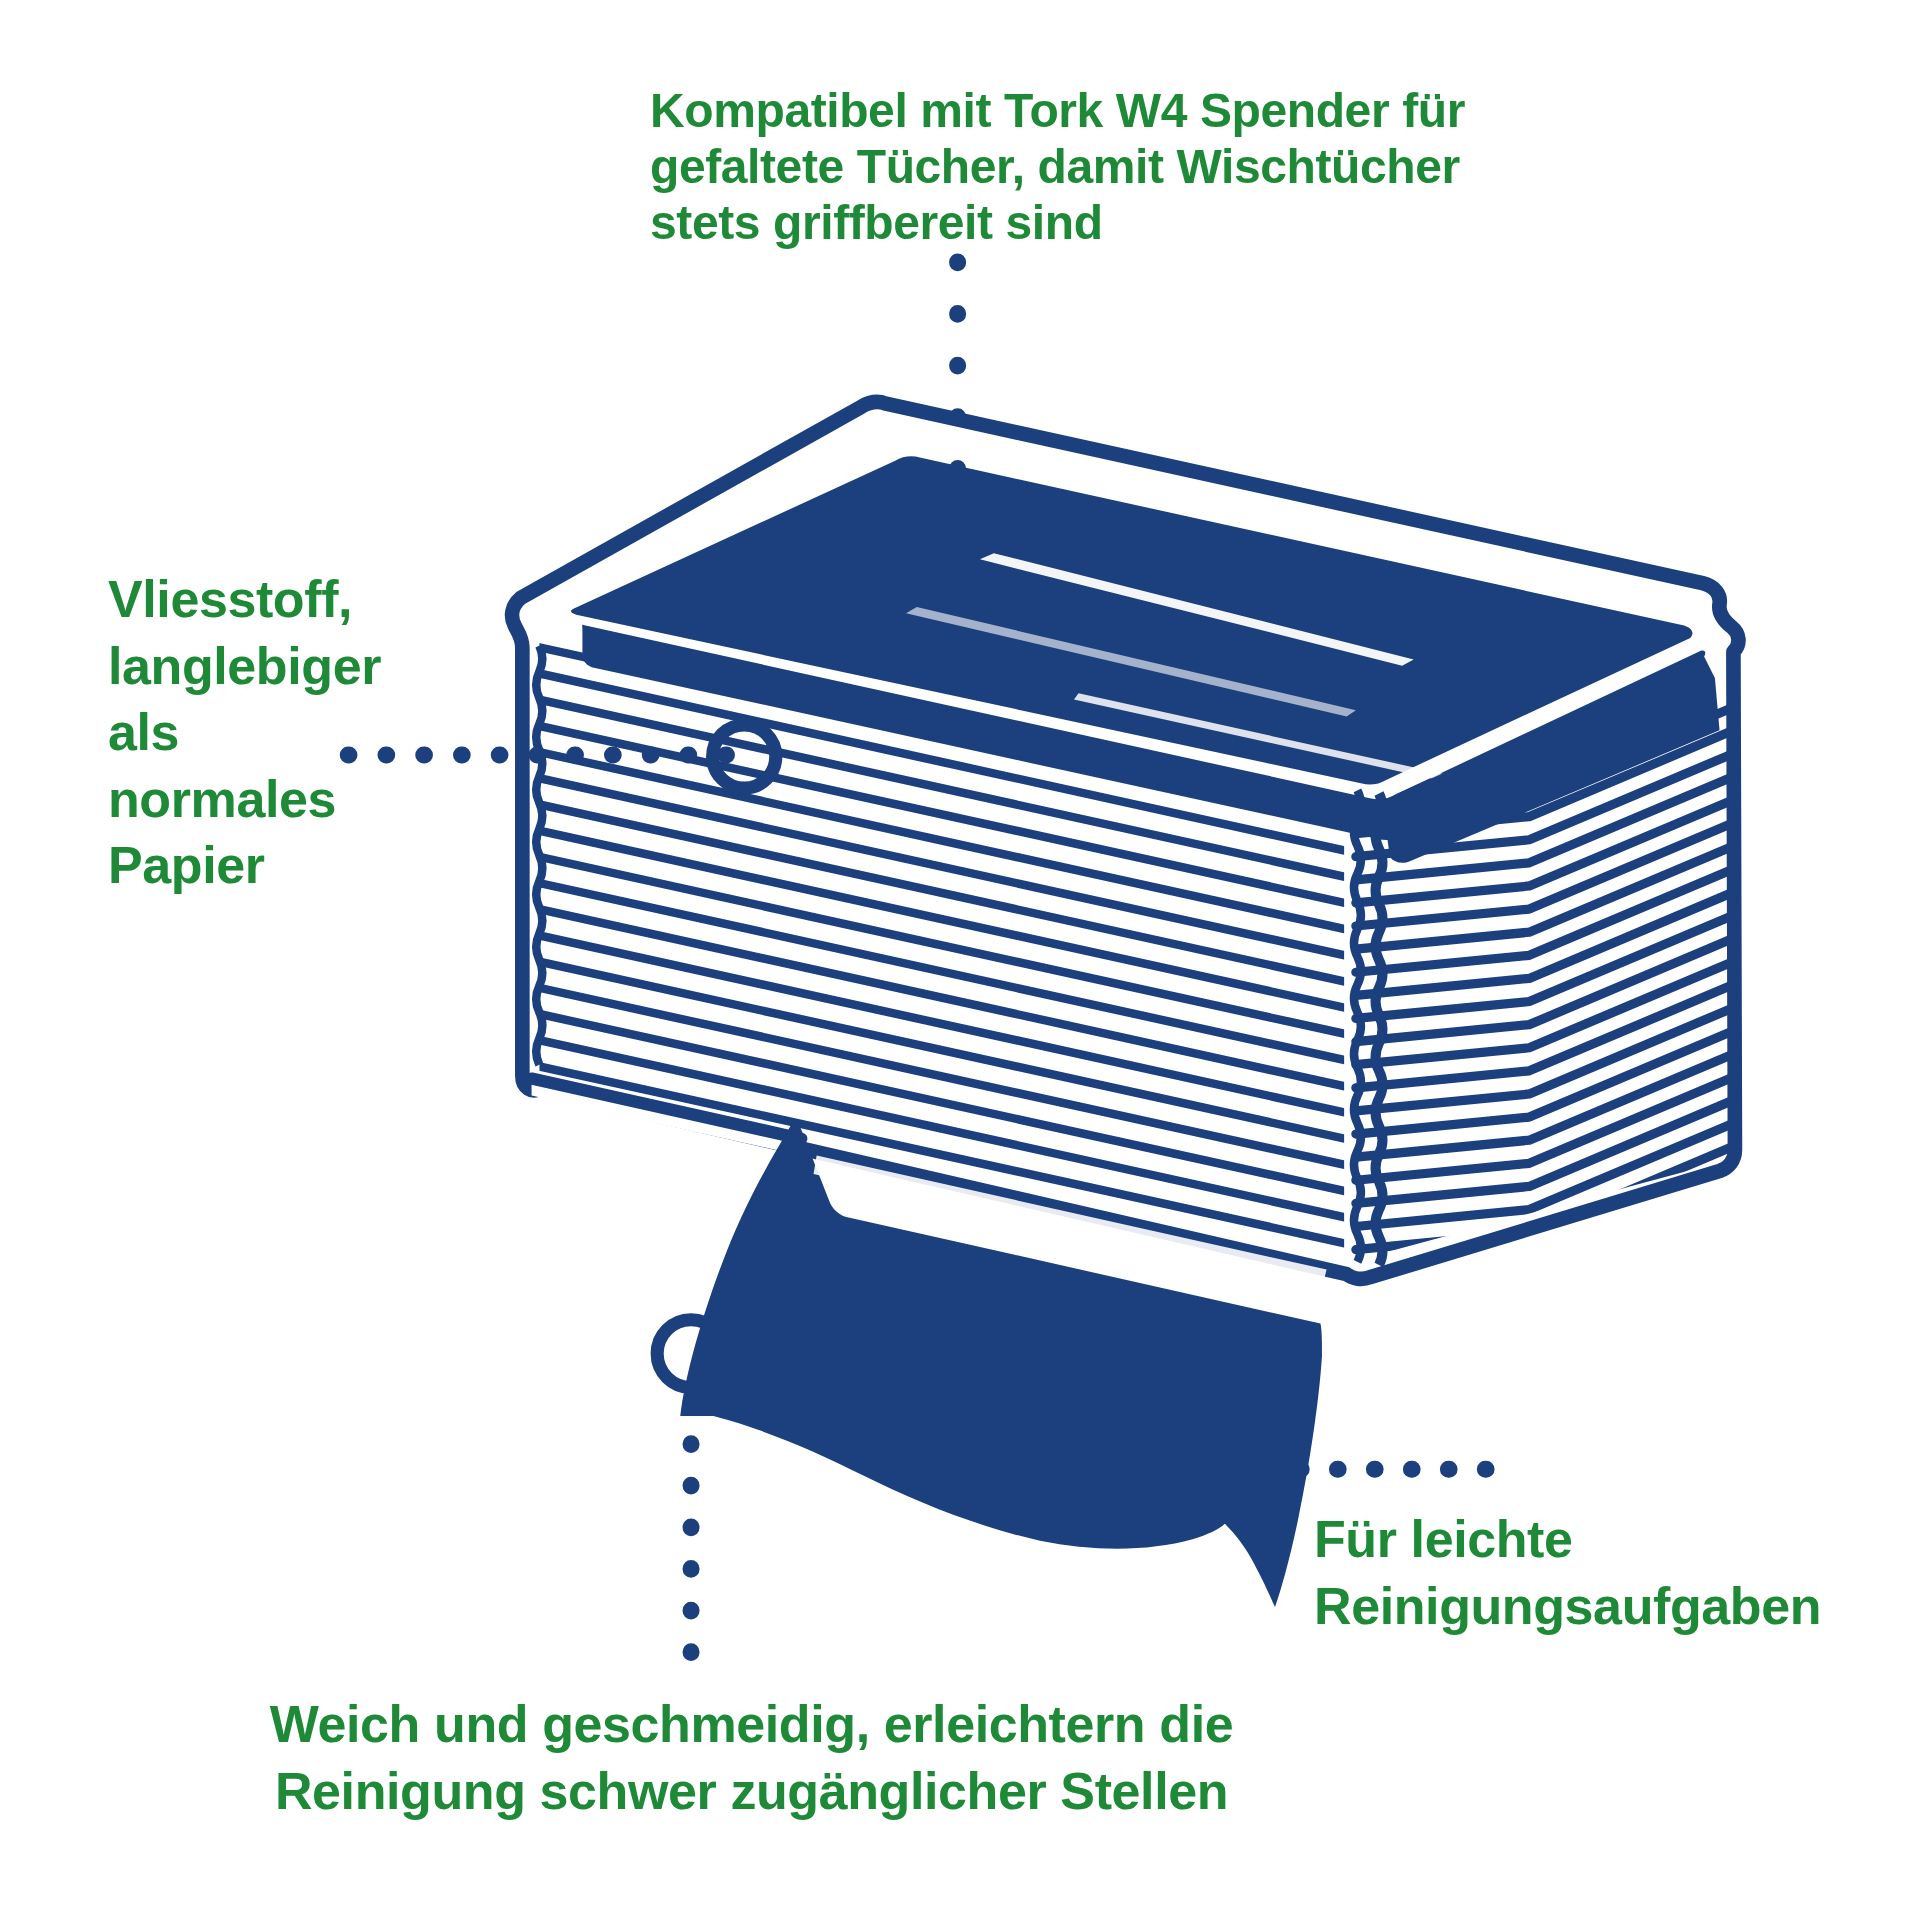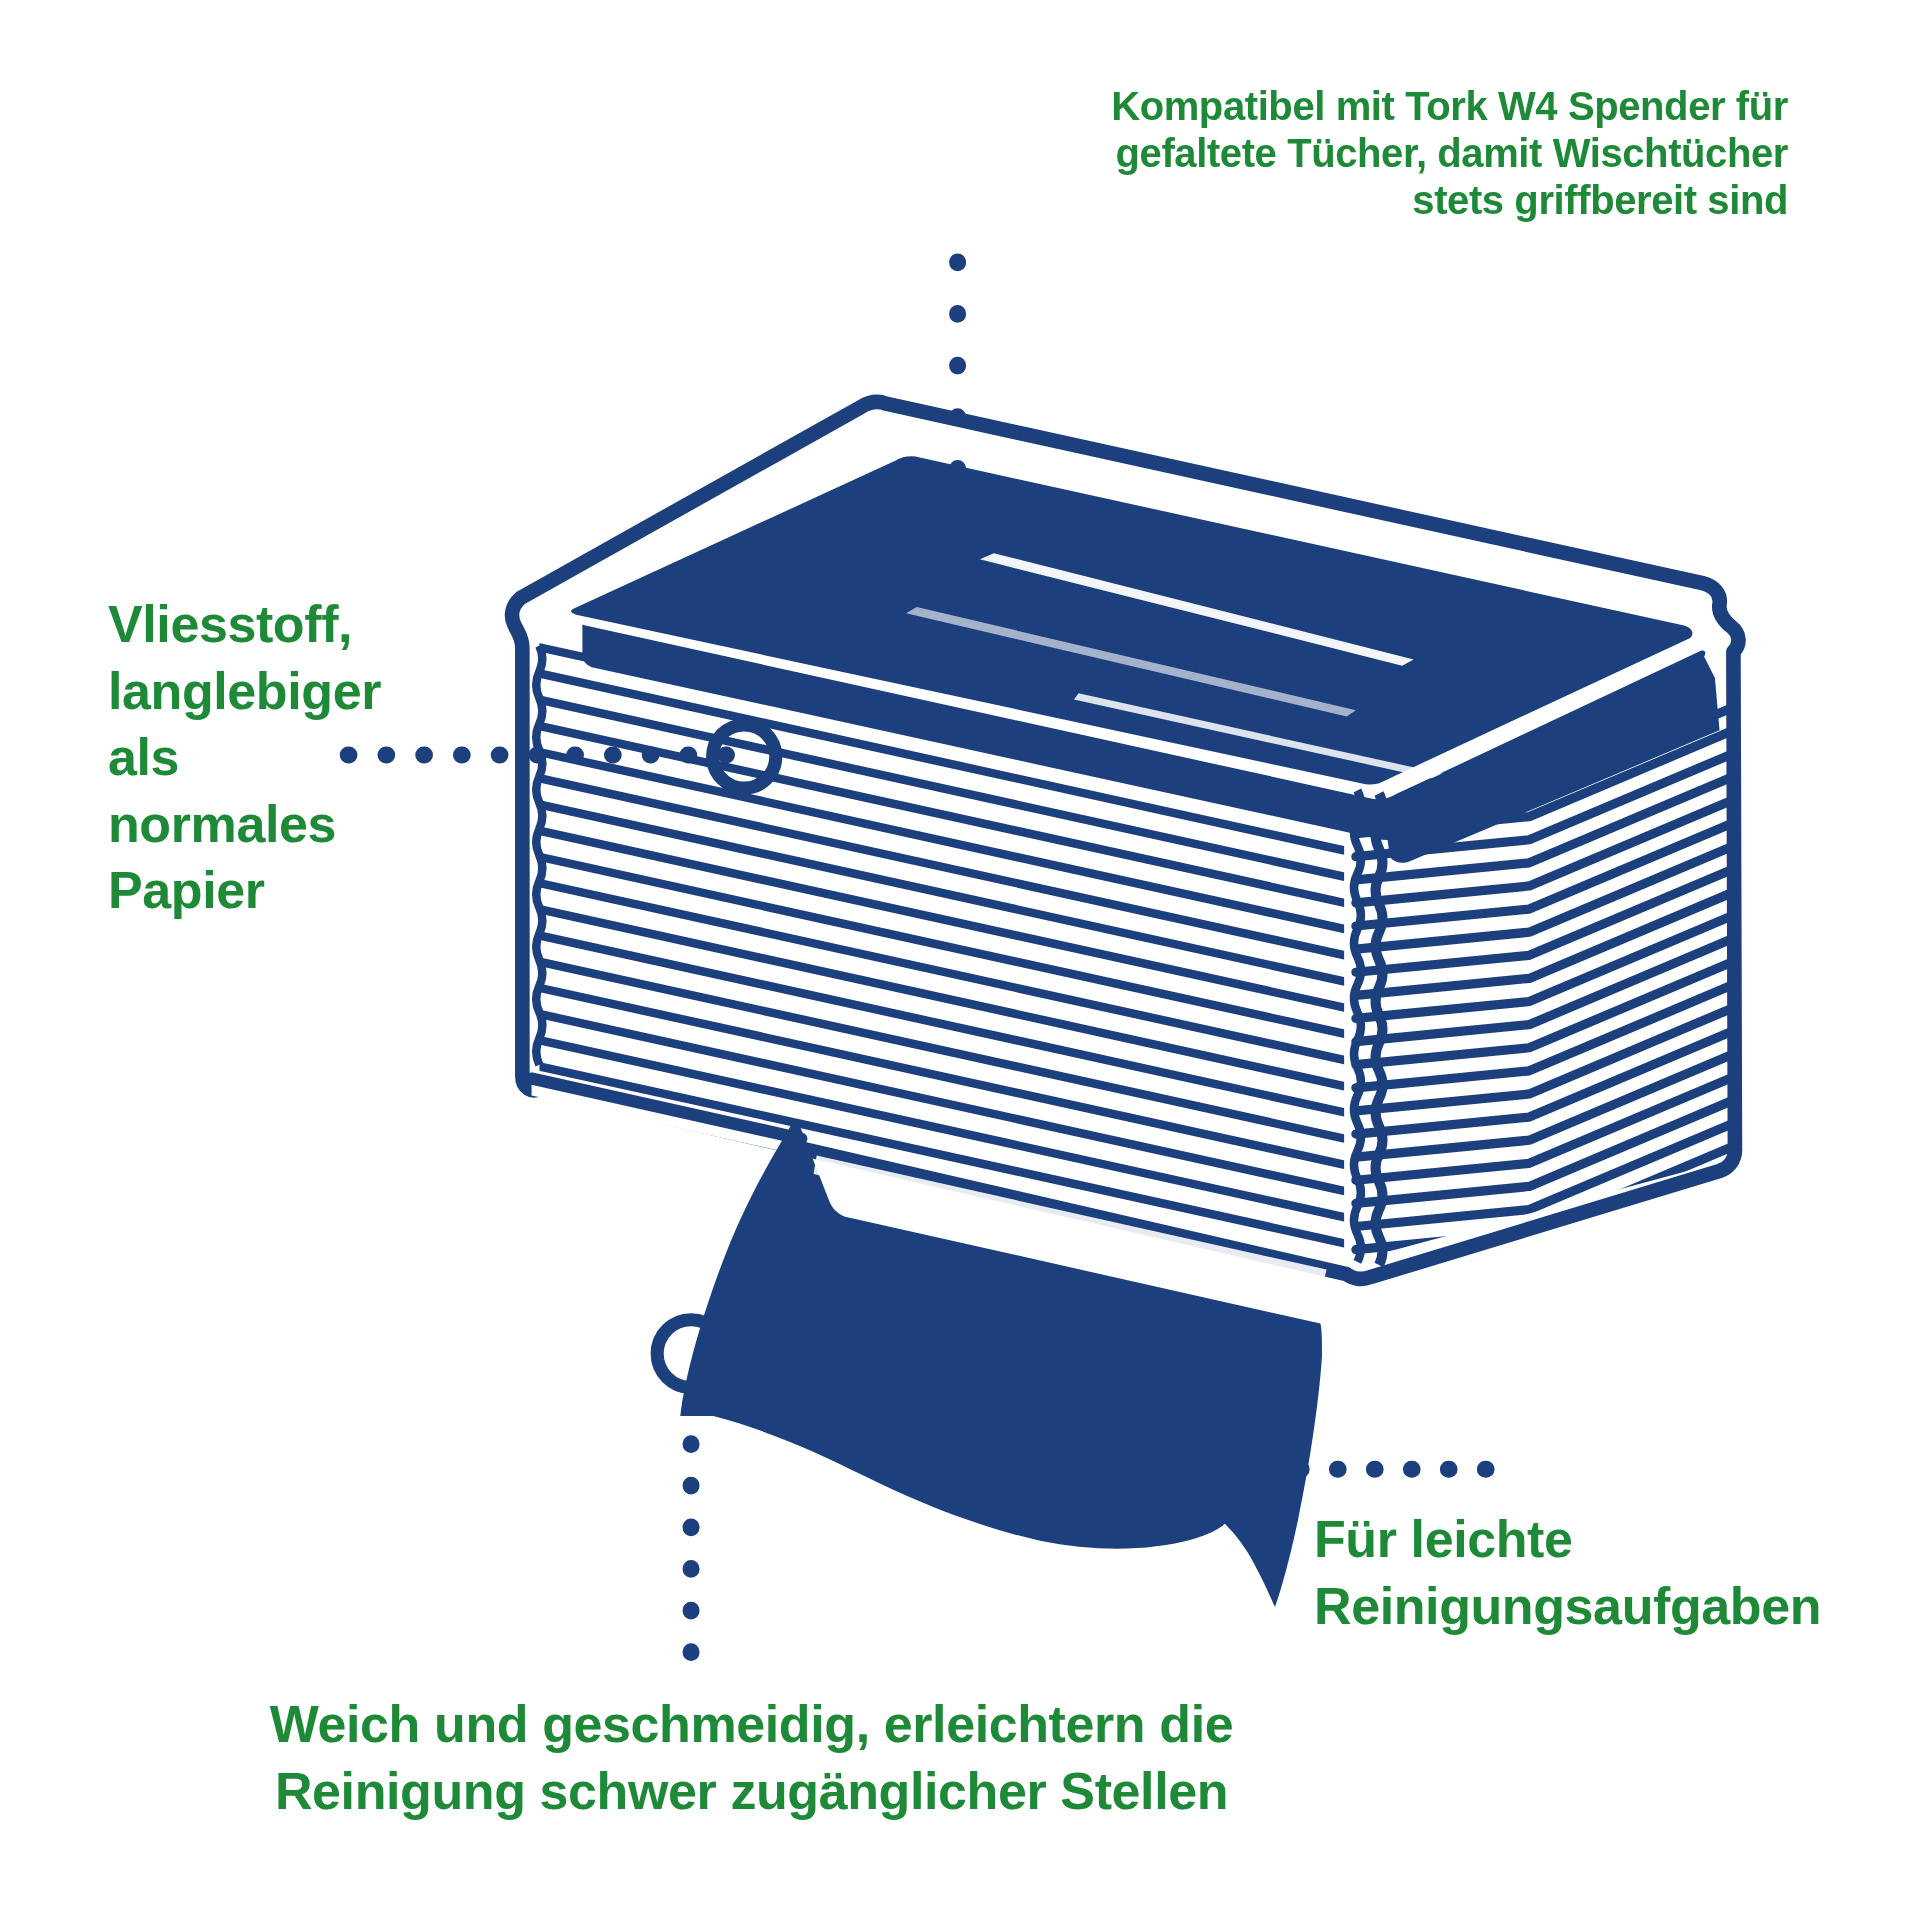--- a/index.html
+++ b/index.html
@@ -29,29 +29,28 @@
   .callout {
     position: absolute;
     color: #1E8A38;
     font-weight: bold;
     font-family: "Liberation Sans", sans-serif;
     line-height: 1.17;
     white-space: pre-line;
     letter-spacing: -0.4px;
   }
   #callout-dispenser {
-    left: 632px;
+    left: 650px;
     top: 83px;
     width: 1156px;
-    text-align: right;
-    font-size: 40px;
+    font-size: 48px;
   }
   #callout-material {
     left: 108px;
-    top: 591px;
+    top: 566px;
     width: 401px;
     text-align: left;
     font-size: 52px;
     line-height: 1.28;
   }
   #callout-soft {
     left: 135px;
     top: 1691px;
     width: 1233px;
     text-align: center;

